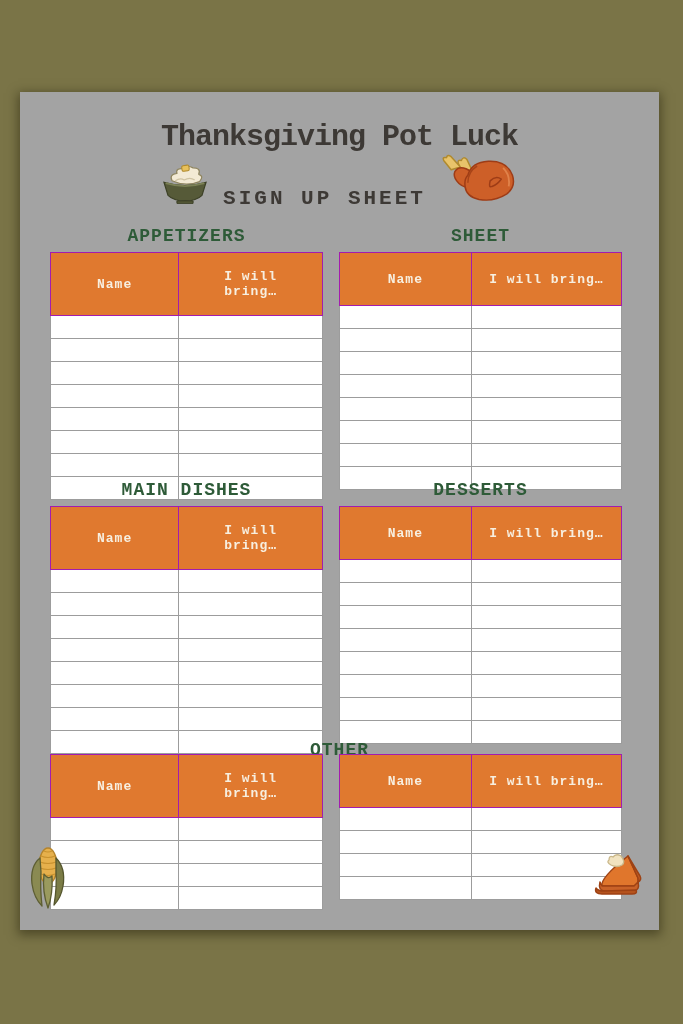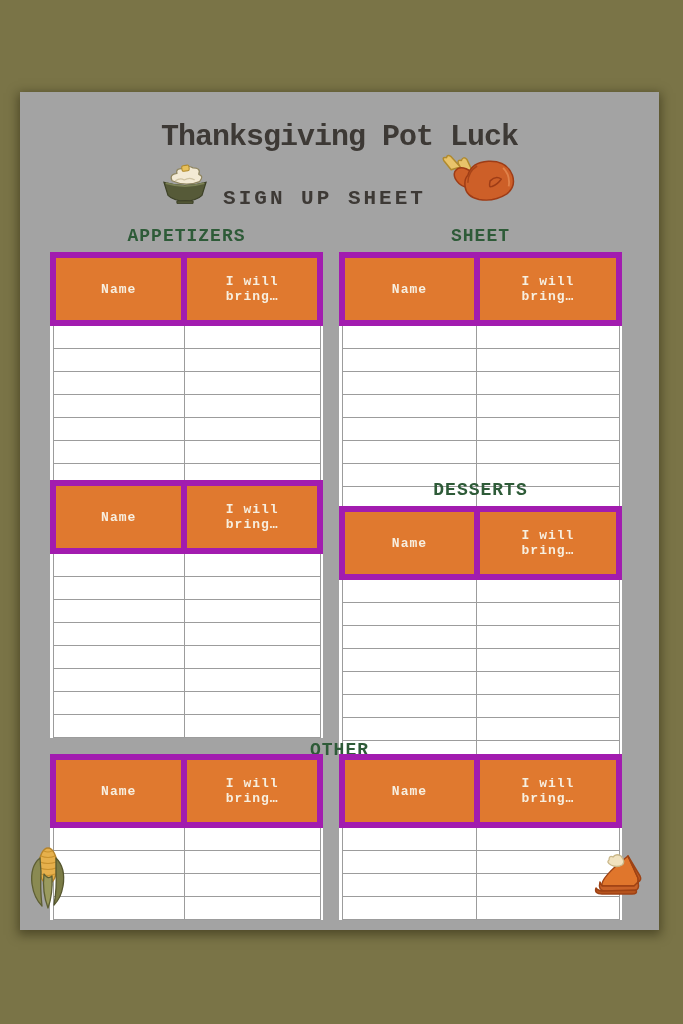--- a/index.html
+++ b/index.html
@@ -51,21 +51,21 @@
   }
   table{
     border-collapse:collapse;width:100%;table-layout:fixed;
     background:#fff;
   }
   th{
     background:#e0792f;
     color:#f7efe0;
     font-weight:bold;font-size:13px;letter-spacing:1px;
     height:20px;padding:16px;
-    border:6px solid #a21caf;
+    border:1px solid #a21caf;
   }
   th.col-name{width:35%;}
   td{
     height:22px;padding:0;
     border:1px solid #9c9c9c;
   }
   .icon-abs{position:absolute;}
   .corn-pos{left:8px;top:752px;}
   .pie-pos{left:568px;top:760px;}
 </style>
@@ -193,20 +193,21 @@
               <td></td>
               <td></td>
             </tr>
           </tbody>
       </table>
     </div>
   </div>
 
   <div class="grid grid-row2">
     <div class="section">
+      <h2>MAIN DISHES</h2>
       <table>
         <thead>
           <tr>
             <th class="col-name">Name</th>
             <th>I will bring…</th>
           </tr>
         </thead>
         <tbody>
             <tr>
               <td></td>

